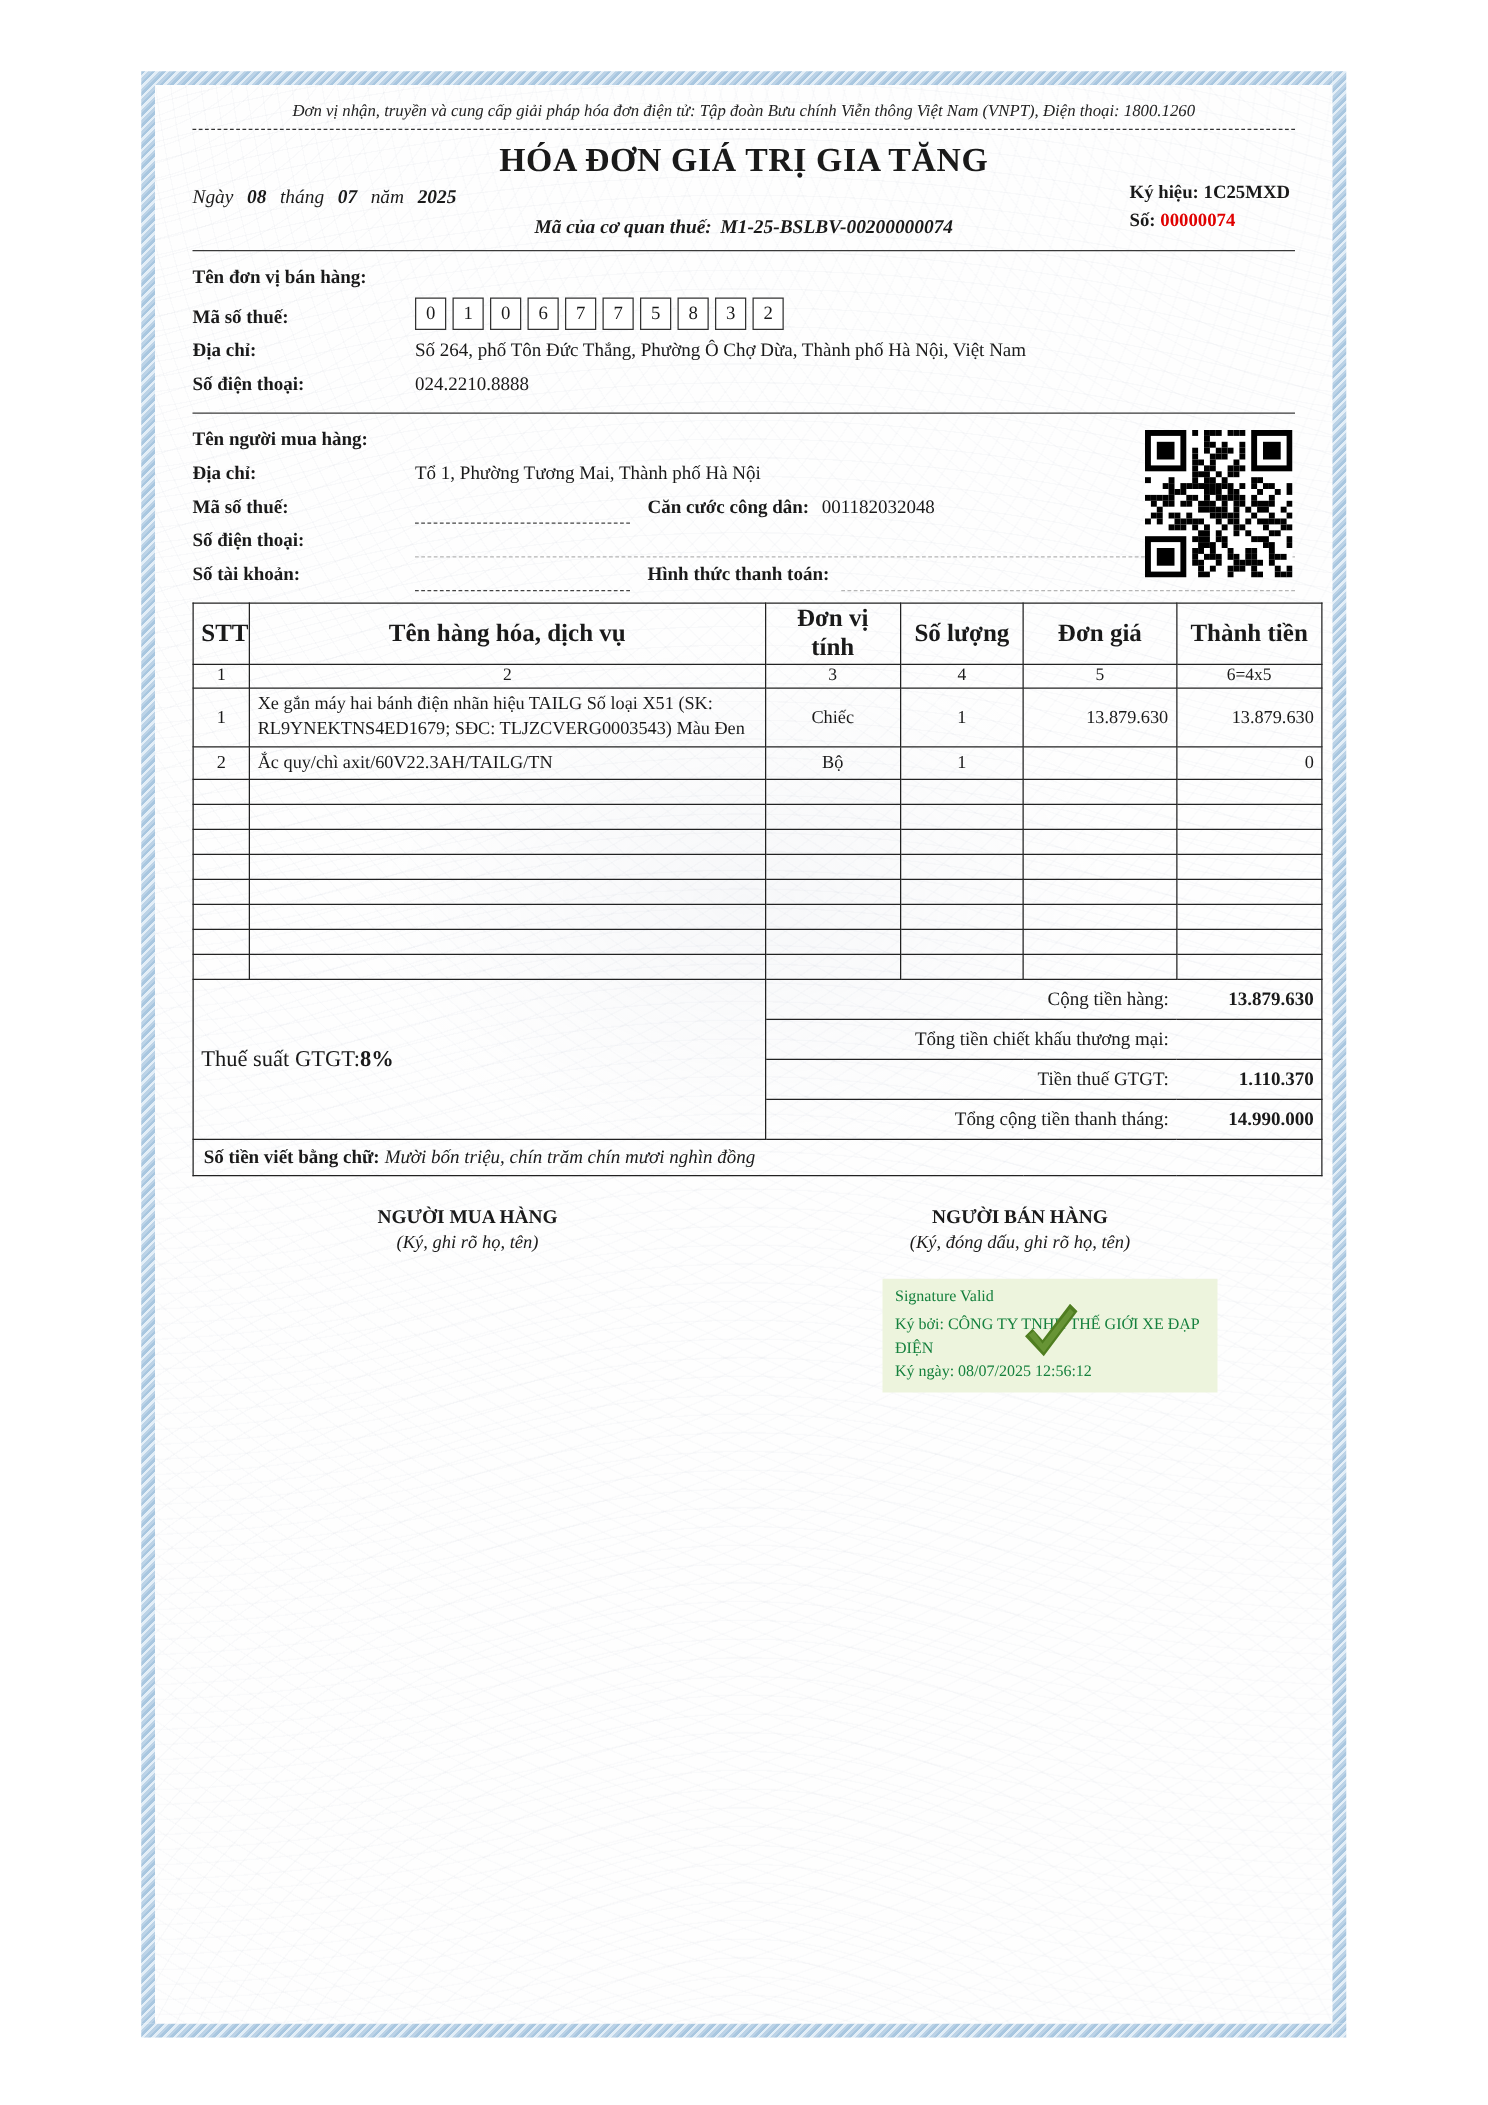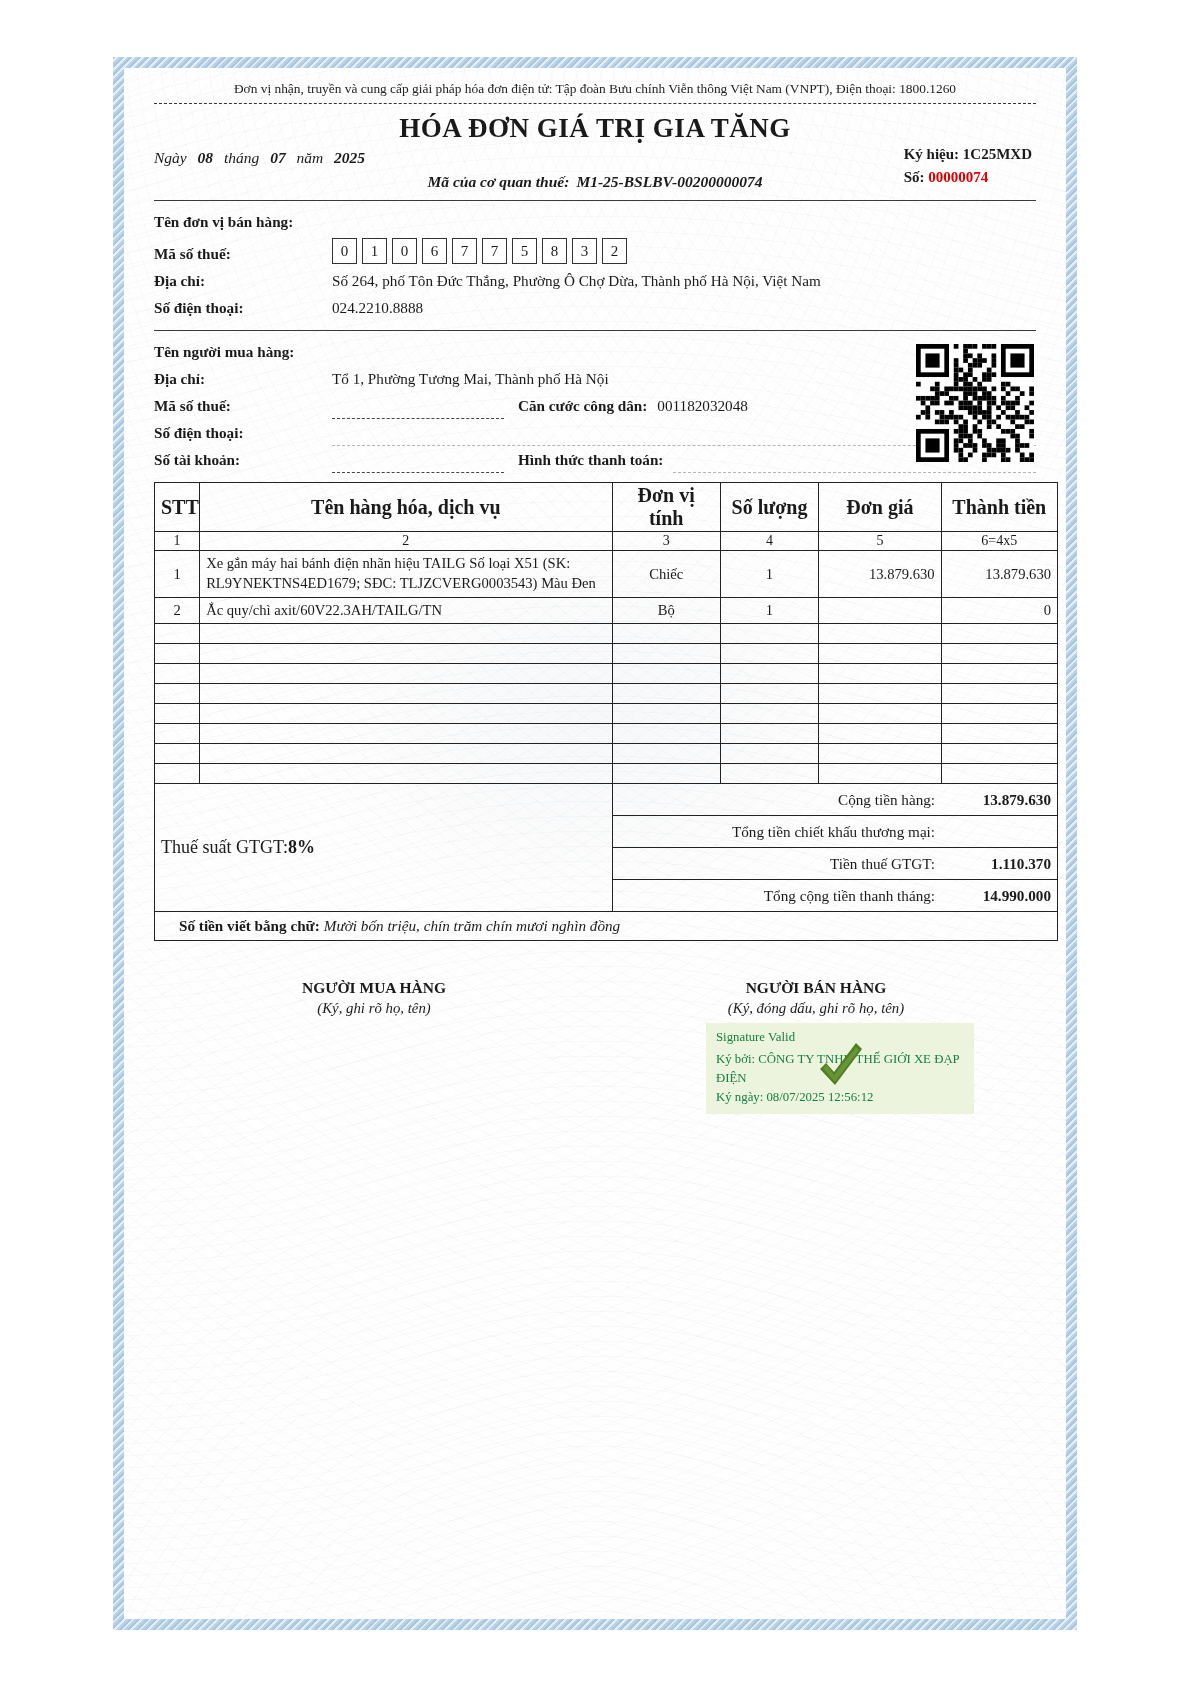--- a/index.html
+++ b/index.html
@@ -12,21 +12,21 @@
     border:11px solid transparent;
     border-image:repeating-linear-gradient(135deg,#a9c7e0 0 2px,#e3eef7 2px 4px,#bcd3e7 4px 6px) 11;
     background:
       radial-gradient(ellipse 430px 300px at 50% 42%, rgba(185,192,208,0.10), transparent 70%),
       repeating-radial-gradient(circle at 50% 115%, rgba(175,183,200,0.075) 0 1px, transparent 1px 15px),
       repeating-radial-gradient(circle at -5% -8%, rgba(175,183,200,0.065) 0 1px, transparent 1px 12px),
       repeating-radial-gradient(circle at 105% -8%, rgba(175,183,200,0.065) 0 1px, transparent 1px 12px),
       #fefefe;
   }
   .content{position:relative;box-sizing:border-box;height:100%;padding:13px 30px 0;}
-  .provider-line{text-align:center;font-size:13.4px;color:#222;}
+  .provider-line{text-align:center;font-style:italic;font-size:13.4px;color:#222;}
   .dashed-rule{border:0;border-top:1.7px dashed #333;margin:6px 0 0;}
   .solid-rule{border:0;border-top:1.6px solid #3a3a3a;margin:9px 0 7px;}
 
   .head-wrap{position:relative;}
   .title{ text-align:center;font-size:27px;font-weight:bold;letter-spacing:.5px;margin-top:9px;}
   .date-line{text-align:left;font-size:15.5px;font-style:italic;margin-top:5px;}
   .date-line b{margin:0 7px;}
   .cqt-line{text-align:center;font-size:15.5px;font-weight:bold;font-style:italic;margin-top:6px;}
   .cqt-line .lblx{margin-right:7px;}
   .serial-block{position:absolute;right:4px;top:30px;font-size:15px;font-weight:bold;line-height:1.5;}
@@ -48,25 +48,25 @@
   th.hdr{font-weight:bold;font-size:20px;height:38px;}
   tr.num-row td{text-align:center;height:18px;font-size:14px;padding:0 4px;}
   tr.item-row td{vertical-align:middle;}
   tr.item-row .c{text-align:center;}
   tr.item-row .r{text-align:right;}
   tr.item-row .name{padding:3px 6px;line-height:1.35;}
   tr.empty-row td{height:17px;}
   td.vat-cell{vertical-align:middle;text-align:left;padding-left:18px;font-size:18px;}
   td.tot-label{text-align:right;font-size:15.2px;border-right:none !important;height:29px;}
   td.tot-val{text-align:right;font-weight:bold;font-size:15.2px;border-left:none !important;}
-  tr.words-row td{height:26px;font-size:15.2px;padding-left:24px;}
+  tr.words-row td{height:26px;font-size:15.2px;padding-left:8px;}
   tr.words-row i{margin-left:4px;}
 
   .sig-section{position:relative;margin-top:24px;height:180px;}
-  .sig-col{position:absolute;top:14px;width:420px;text-align:center;}
+  .sig-col{position:absolute;top:0;width:420px;text-align:center;}
   .sig-left{left:10px;}
   .sig-right{right:10px;}
   .sig-title{font-weight:bold;font-size:15.5px;}
   .sig-note{font-style:italic;font-size:14.8px;margin-top:3px;}
   .stamp{
     position:absolute;left:552px;top:58px;width:268px;min-height:74px;
     background:#edf4dd;padding:5px 10px 7px;box-sizing:border-box;
     font-size:12.8px;color:#15803d;line-height:1.5;
   }
   .stamp .sv{margin-bottom:2px;}

